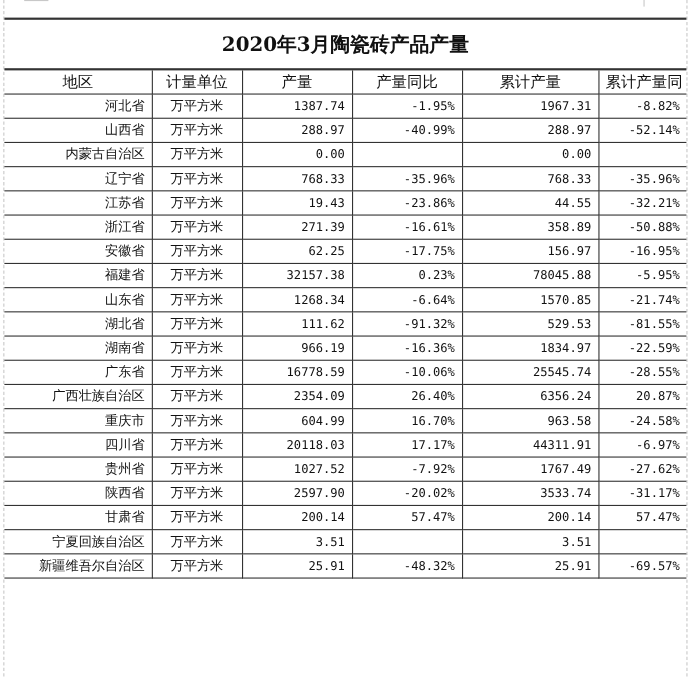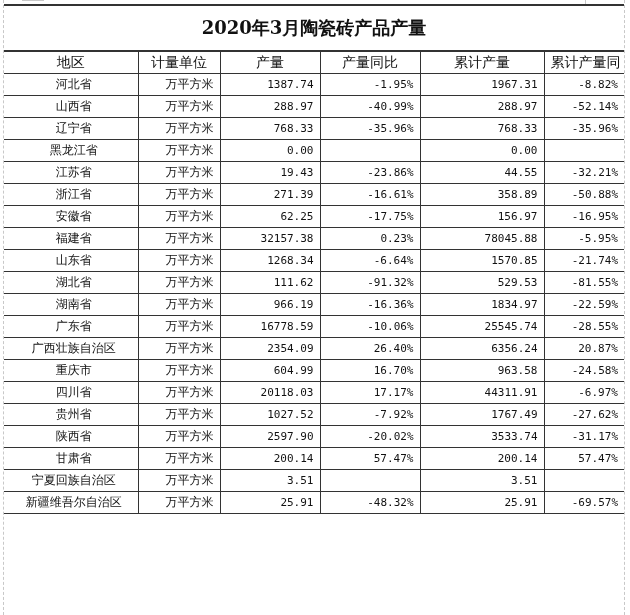--- a/index.html
+++ b/index.html
@@ -2,30 +2,30 @@
 <html><head>
 <meta charset="utf-8">
 <style>
   html, body { margin:0; padding:0; background:#ffffff; }
   body { width:630px; height:615px; position:relative; overflow:hidden;
          font-family:"DejaVu Sans", "Liberation Sans", sans-serif; color:#111; }
   .page-edge-left { position:absolute; left:3px; top:0; width:0; height:615px; border-left:1px dashed #c8c8c8; }
   .page-edge-right { position:absolute; left:624px; top:0; width:0; height:615px; border-left:1px dashed #c8c8c8; }
   .top-stub-left { position:absolute; left:22px; top:0; width:22px; height:1px; background:#c8c8c8; }
   .top-stub-right { position:absolute; left:585px; top:0; width:1px; height:6px; background:#c8c8c8; }
-  .sheet { position:absolute; left:4px; top:4px; width:620px; }
+  .sheet { position:absolute; left:4px; top:16px; width:620px; }
   .title-row { height:44px; border-top:2px solid #333; border-bottom:2px solid #333;
                display:flex; align-items:center; justify-content:center;
                font-family:"DejaVu Serif", "Liberation Serif", serif; font-weight:bold; font-size:18px; }
   table { border-collapse:collapse; width:620px; table-layout:fixed; }
   th, td { height:21px; padding:0 6px; font-size:12px; white-space:nowrap; overflow:hidden;
            border-bottom:1.5px solid #333; border-right:1.5px solid #333; }
   th { font-weight:normal; text-align:center; font-size:14px; }
-  td.region { text-align:center; padding-left:12px;font-family:Liberation Serif, serif; }
-  td.unit { text-align:right; }
+  td.region { text-align:right; padding-left:12px;font-family:Liberation Serif, serif; }
+  td.unit { text-align:center; }
   td.num { text-align:right; font-family:"DejaVu Sans Mono", "Liberation Mono", monospace; font-size:11px; padding-right:6px; }
   th:last-child, td:last-child { border-right:none; }
   col.c1 { width:134px; } col.c2 { width:82px; } col.c3 { width:100px; }
   col.c4 { width:100px; } col.c5 { width:124px; } col.c6 { width:80px; }
 </style>
 </head>
 <body>
 
 <div class="page-edge-left"></div>
 <div class="page-edge-right"></div>
@@ -64,34 +64,34 @@
         </tr>
         <tr>
           <td class="region">山西省</td>
           <td class="unit">万平方米</td>
           <td class="num">288.97</td>
           <td class="num">-40.99%</td>
           <td class="num">288.97</td>
           <td class="num">-52.14%</td>
         </tr>
         <tr>
+          <td class="region">内蒙古自治区</td>
+          <td class="unit">万平方米</td>
+          <td class="num">0.00</td>
+          <td class="num"></td>
+          <td class="num">0.00</td>
+          <td class="num"></td>
+        </tr>
+        <tr>
           <td class="region">辽宁省</td>
           <td class="unit">万平方米</td>
           <td class="num">768.33</td>
           <td class="num">-35.96%</td>
           <td class="num">768.33</td>
           <td class="num">-35.96%</td>
-        </tr>
-        <tr>
-          <td class="region">黑龙江省</td>
-          <td class="unit">万平方米</td>
-          <td class="num">0.00</td>
-          <td class="num"></td>
-          <td class="num">0.00</td>
-          <td class="num"></td>
         </tr>
         <tr>
           <td class="region">江苏省</td>
           <td class="unit">万平方米</td>
           <td class="num">19.43</td>
           <td class="num">-23.86%</td>
           <td class="num">44.55</td>
           <td class="num">-32.21%</td>
         </tr>
         <tr>

